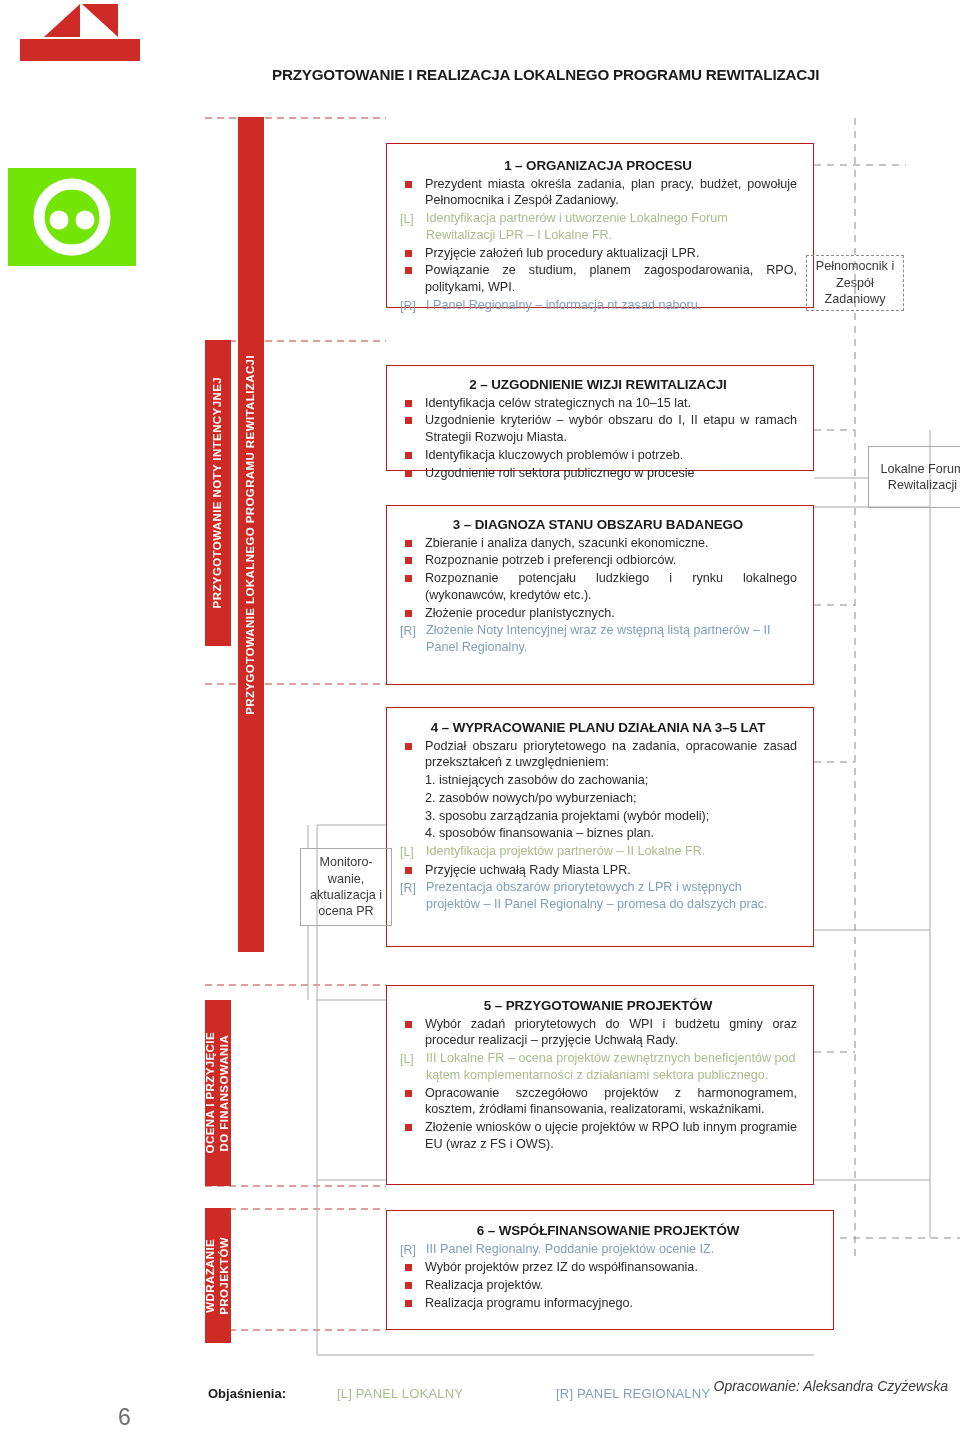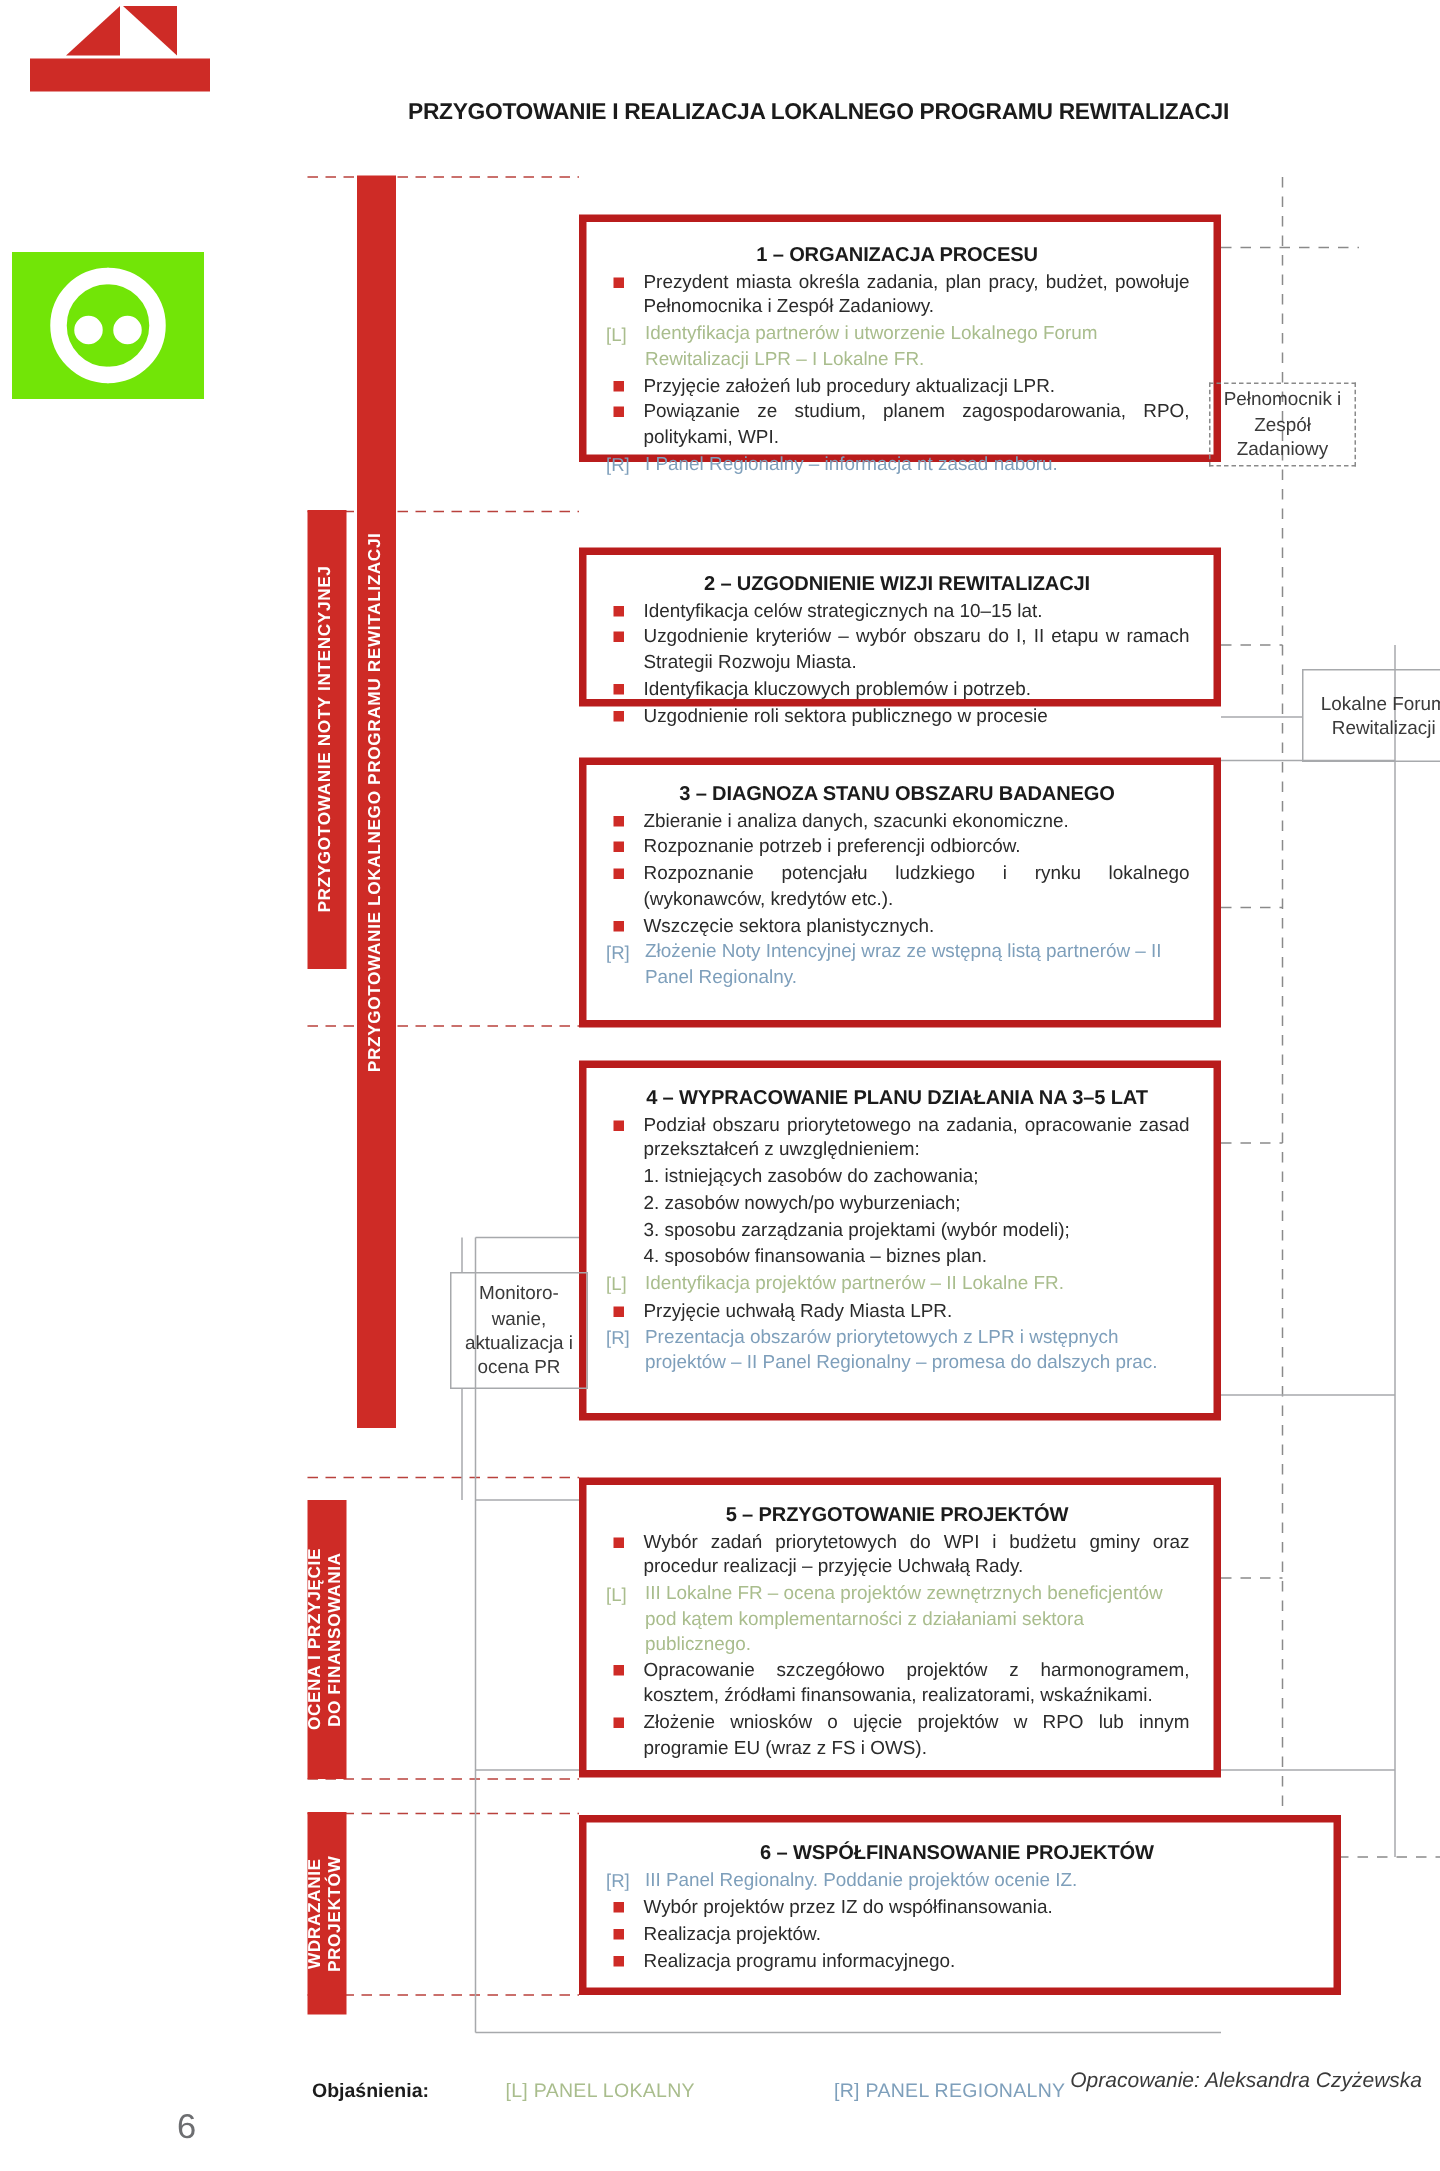--- a/index.html
+++ b/index.html
@@ -39,41 +39,41 @@
 
   #vbar-note      {left:205px; top:340px; width:26px; height:306px; font-size:11.5px;}
   #vbar-lpr       {left:238px; top:117px; width:26px; height:835px; font-size:11.5px;}
   #vbar-ocena     {left:205px; top:1000px;width:26px; height:186px; font-size:11.5px;}
   #vbar-wdraz     {left:205px; top:1208px;width:26px; height:135px; font-size:11.5px;}
 
   
   .wires{position:absolute;left:0;top:0;width:960px;height:1447px;}
 
   
-  .sbox{position:absolute;border:5px solid #b91c1c;background:#fff;box-sizing:border-box;}
+  .sbox{position:absolute;border:1px solid #b91c1c;background:#fff;box-sizing:border-box;}
   .sbox h3{margin:0;text-align:center;font-size:13.4px;font-weight:bold;
            letter-spacing:-0.1px;color:#1b1b1b;line-height:1.25;}
   .items{margin:0;padding:0;list-style:none;}
   .items li{display:flex;align-items:flex-start;font-size:12.6px;line-height:1.33;margin-top:1px;}
   .mk{flex:0 0 26px;display:block;padding-top:1px;}
   .mk.sq{position:relative;}
   .mk.sq::before{content:"";position:absolute;left:6px;top:5px;width:7px;height:7px;background:#ce2b26;}
   .mk.tag{font-size:12.4px;text-align:left;padding-left:1px;}
   .txt{flex:1 1 auto;}
   .txt.just{text-align:justify;}
   .l-col{color:#a9bd8d;}
   .r-col{color:#7e9fbb;}
 
   
   #box1{left:386px;top:143px;width:428px;height:165px;padding:14px 16px 8px 12px;}
   #box2{left:386px;top:365px;width:428px;height:106px;padding:11px 16px 8px 12px;}
   #box3{left:386px;top:505px;width:428px;height:180px;padding:11px 16px 8px 12px;}
   #box4{left:386px;top:707px;width:428px;height:240px;padding:12px 16px 8px 12px;}
   #box5{left:386px;top:985px;width:428px;height:200px;padding:12px 16px 8px 12px;}
-  #box6{left:386px;top:1210px;width:508px;height:120px;padding:12px 16px 8px 12px;}
+  #box6{left:386px;top:1210px;width:448px;height:120px;padding:12px 16px 8px 12px;}
 
   
   .dbox{position:absolute;box-sizing:border-box;text-align:center;
         font-size:12.6px;line-height:1.3;color:#3a3a3a;
         display:flex;flex-direction:column;align-items:center;justify-content:center;}
   #pelno{left:806px;top:255px;width:98px;height:56px;border:1px dashed #8a8a8a;}
   #lokforum{left:868px;top:446px;width:109px;height:62px;border:1px solid #a7a9ac;}
   #monit{left:262px;top:848px;width:92px;height:78px;border:1px solid #a7a9ac;margin-left:38px;}
 
   
@@ -215,21 +215,21 @@
         <li>
           <span class="mk sq"></span>
           <span class="txt">Rozpoznanie potrzeb i preferencji odbiorców.</span>
         </li>
         <li>
           <span class="mk sq"></span>
           <span class="txt just">Rozpoznanie potencjału ludzkiego i rynku lokalnego (wykonawców, kredytów etc.).</span>
         </li>
         <li>
           <span class="mk sq"></span>
-          <span class="txt">Wszczęcie sektora planistycznych.</span>
+          <span class="txt">Złożenie procedur planistycznych.</span>
         </li>
         <li>
           <span class="mk tag r-col">[R]</span>
           <span class="txt r-col">Złożenie Noty Intencyjnej wraz ze wstępną listą partnerów – II Panel Regionalny.</span>
         </li>
       </ul>
   </div>
   <div class="sbox" id="box4">
     <h3>4 – WYPRACOWANIE PLANU DZIAŁANIA
 NA 3–5 LAT</h3>

